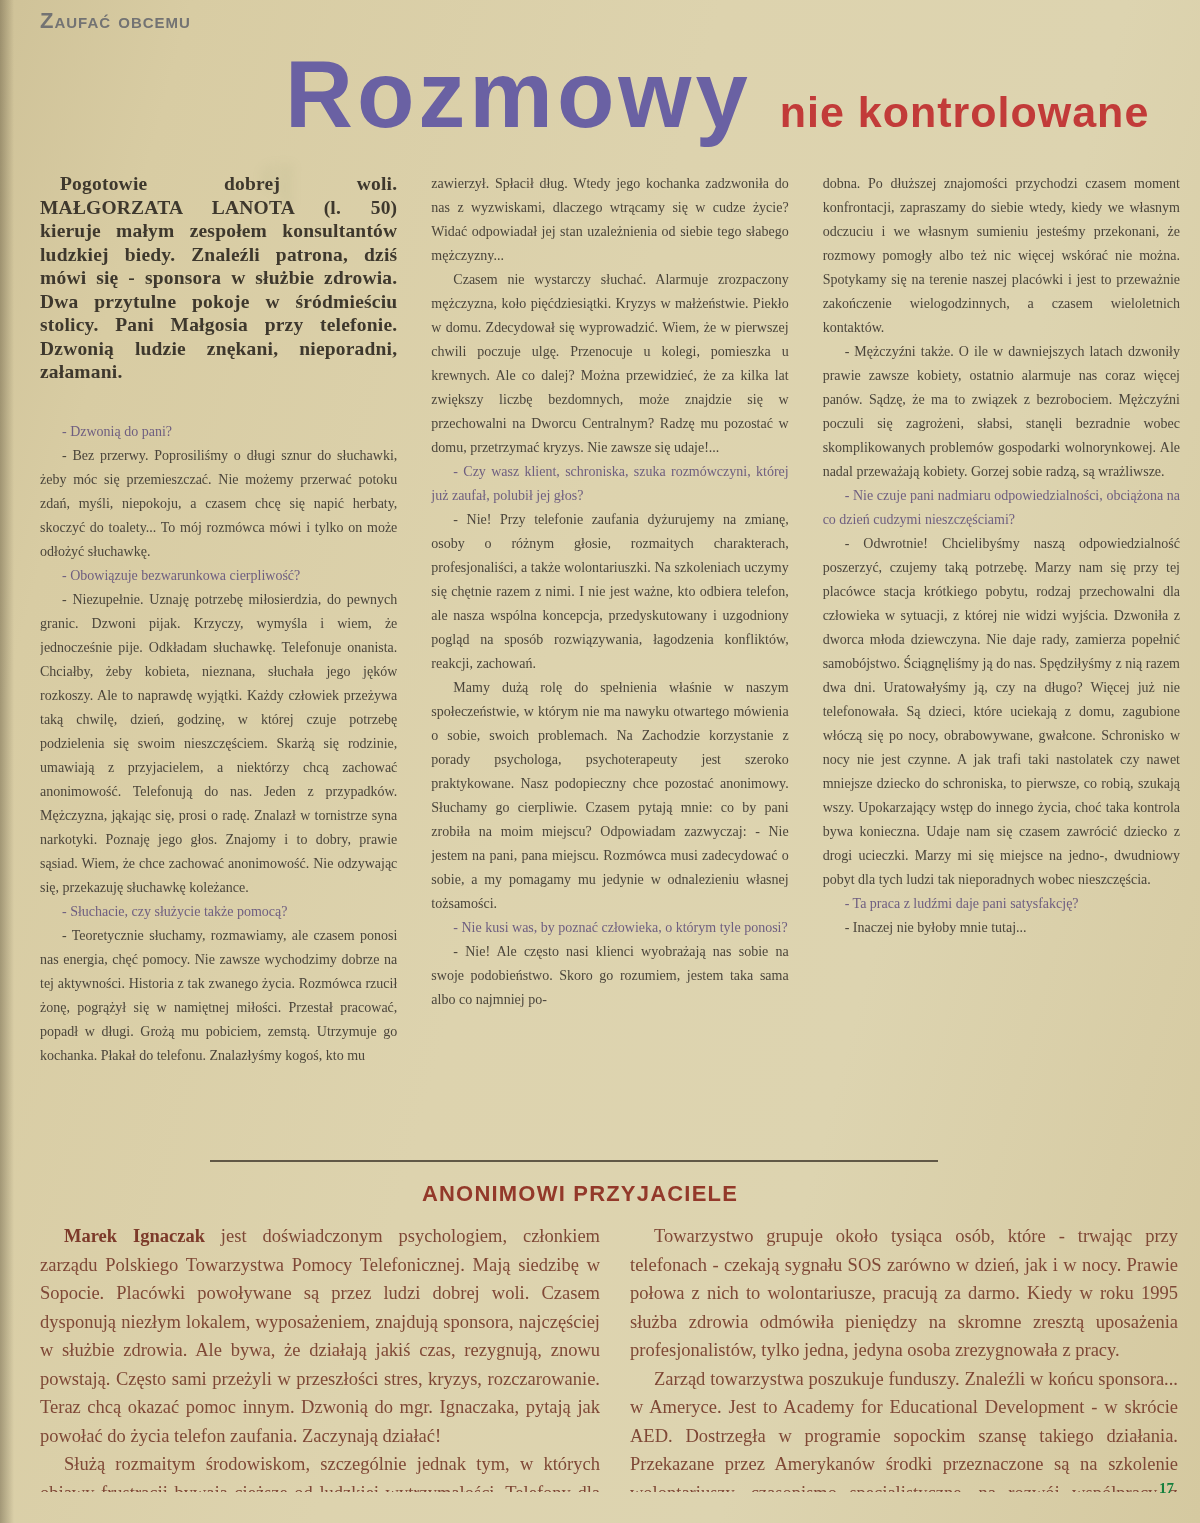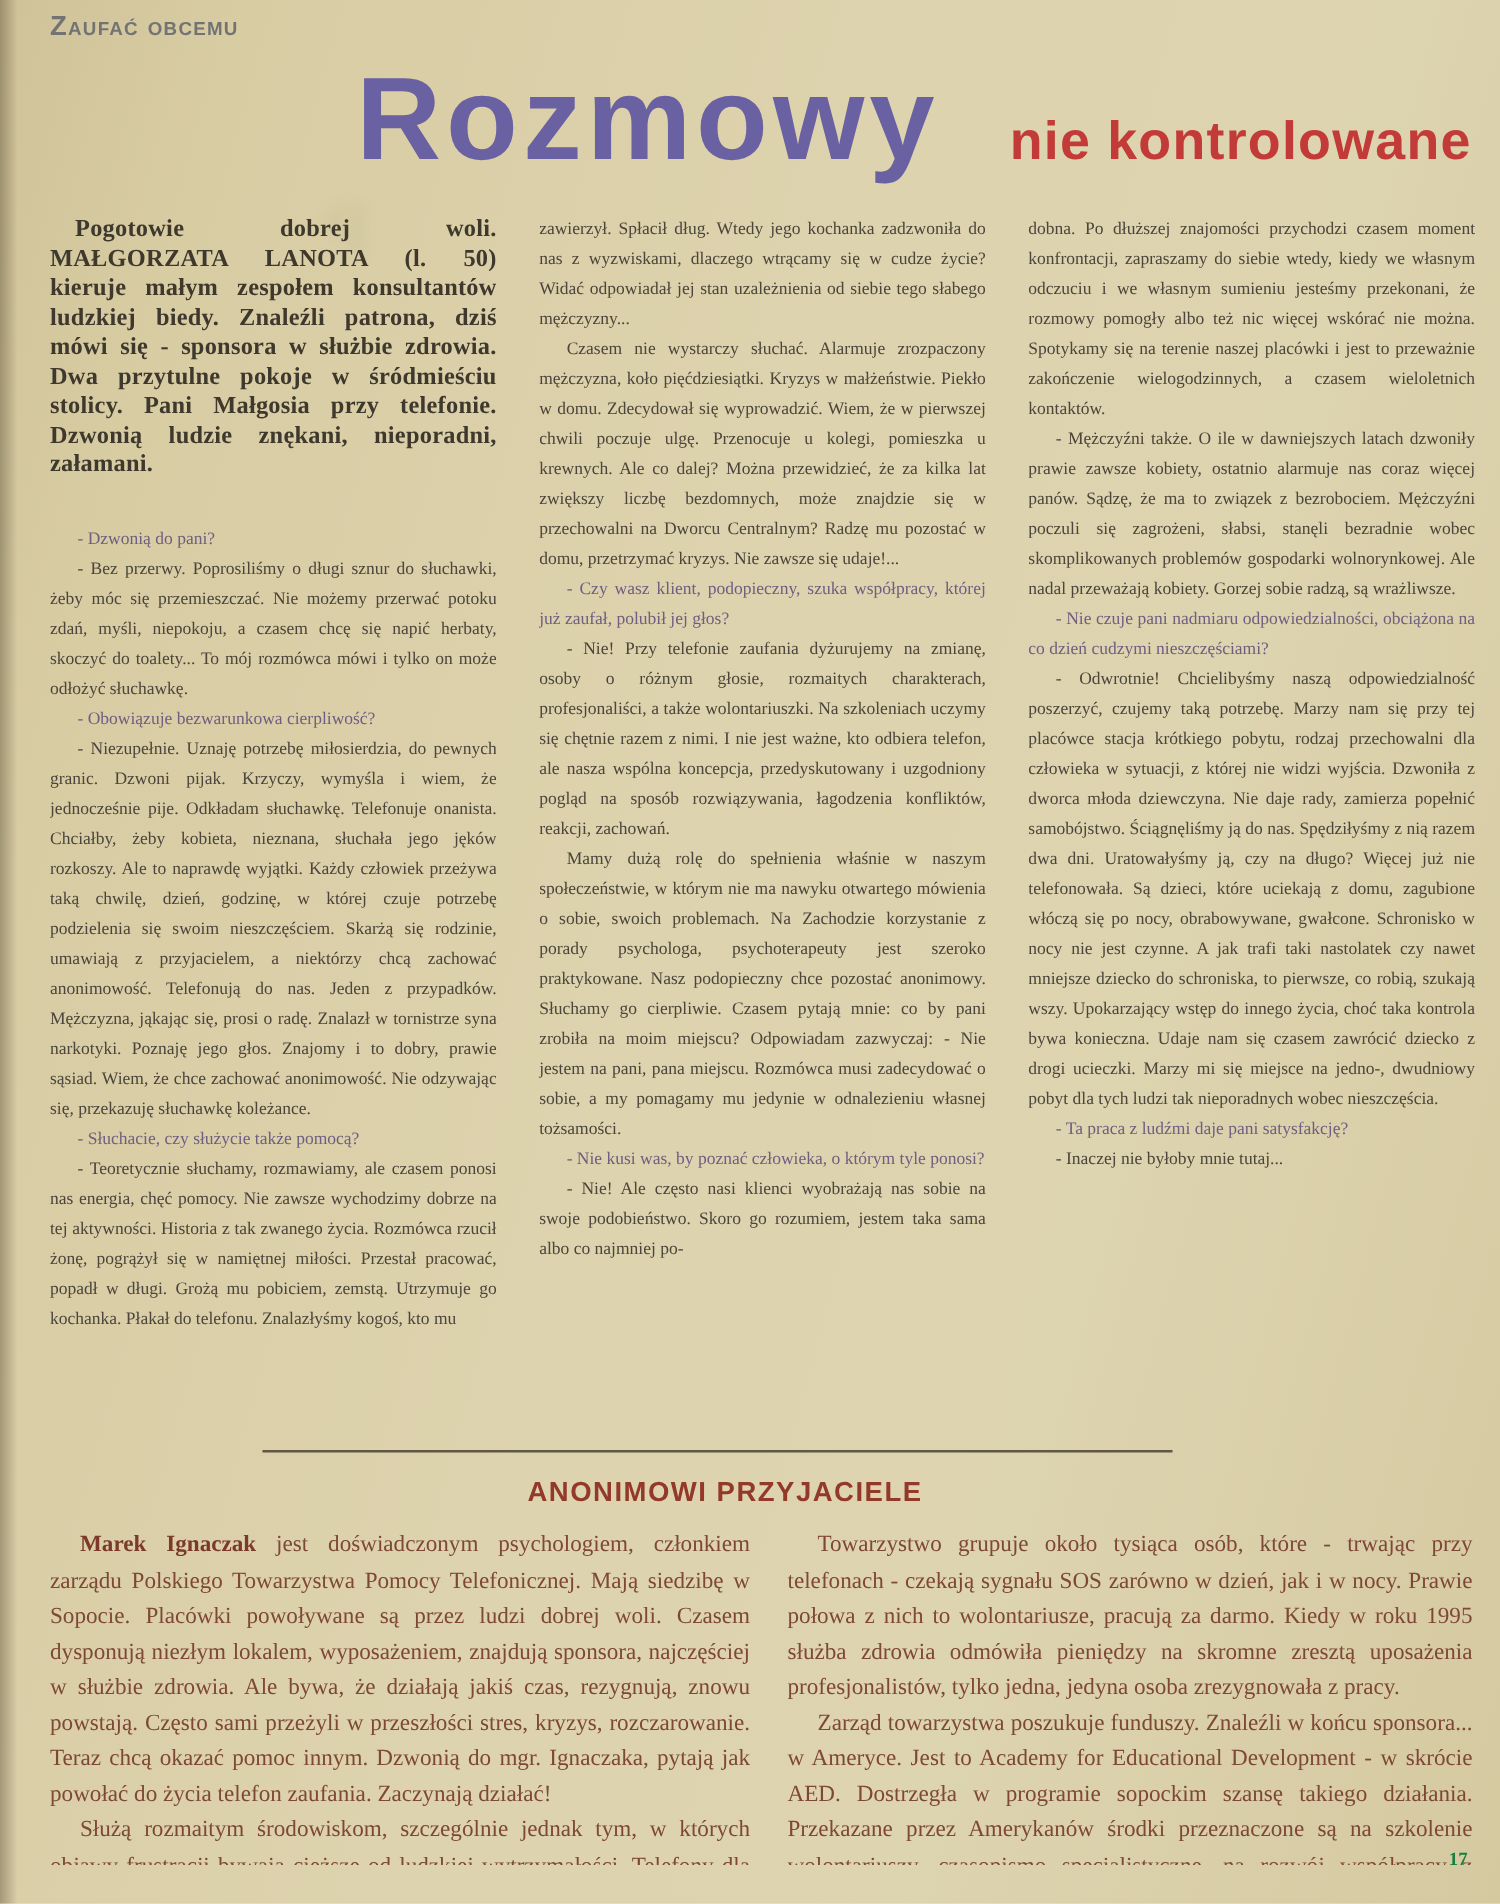--- a/index.html
+++ b/index.html
@@ -18,21 +18,21 @@
     font-variant:small-caps;font-size:22px;letter-spacing:1px;color:#737373;
   }
   .title-row{position:absolute;top:48px;left:285px;width:880px;
     display:flex;align-items:baseline;white-space:nowrap;}
   .title-main{
     font-family:"Liberation Sans",sans-serif;font-weight:bold;
     font-size:94px;letter-spacing:4px;color:#6a61a3;line-height:1;
   }
   .title-sub{
     font-family:"Liberation Sans",sans-serif;font-weight:bold;
-    font-size:43px;letter-spacing:1px;color:#c23b39;margin-left:56px;
+    font-size:43px;letter-spacing:1px;color:#c23b39;margin-left:28px;
   }
   .article{
     position:absolute;top:172px;left:40px;width:1140px;height:990px;
     display:grid;grid-template-columns:1fr 1fr 1fr;column-gap:34px;
     overflow:hidden;
   }
   .col{overflow:hidden;}
   .para{
     margin:0;text-align:justify;font-size:14px;line-height:24px;
     color:#4b453b;text-indent:22px;
@@ -85,21 +85,21 @@
       <p class="para q">- Dzwonią do pani?</p>
       <p class="para a">- Bez przerwy. Poprosiliśmy o długi sznur do słuchawki, żeby móc się przemieszczać. Nie możemy przerwać potoku zdań, myśli, niepokoju, a czasem chcę się napić herbaty, skoczyć do toalety... To mój rozmówca mówi i tylko on może odłożyć słuchawkę.</p>
       <p class="para q">- Obowiązuje bezwarunkowa cierpliwość?</p>
       <p class="para a">- Niezupełnie. Uznaję potrzebę miłosierdzia, do pewnych granic. Dzwoni pijak. Krzyczy, wymyśla i wiem, że jednocześnie pije. Odkładam słuchawkę. Telefonuje onanista. Chciałby, żeby kobieta, nieznana, słuchała jego jęków rozkoszy. Ale to naprawdę wyjątki. Każdy człowiek przeżywa taką chwilę, dzień, godzinę, w której czuje potrzebę podzielenia się swoim nieszczęściem. Skarżą się rodzinie, umawiają z przyjacielem, a niektórzy chcą zachować anonimowość. Telefonują do nas. Jeden z przypadków. Mężczyzna, jąkając się, prosi o radę. Znalazł w tornistrze syna narkotyki. Poznaję jego głos. Znajomy i to dobry, prawie sąsiad. Wiem, że chce zachować anonimowość. Nie odzywając się, przekazuję słuchawkę koleżance.</p>
       <p class="para q">- Słuchacie, czy służycie także pomocą?</p>
       <p class="para a">- Teoretycznie słuchamy, rozmawiamy, ale czasem ponosi nas energia, chęć pomocy. Nie zawsze wychodzimy dobrze na tej aktywności. Historia z tak zwanego życia. Rozmówca rzucił żonę, pogrążył się w namiętnej miłości. Przestał pracować, popadł w długi. Grożą mu pobiciem, zemstą. Utrzymuje go kochanka. Płakał do telefonu. Znalazłyśmy kogoś, kto mu</p>
     </div>
   <div class="col">
       <p class="para a cont">zawierzył. Spłacił dług. Wtedy jego kochanka zadzwoniła do nas z wyzwiskami, dlaczego wtrącamy się w cudze życie? Widać odpowiadał jej stan uzależnienia od siebie tego słabego mężczyzny...</p>
       <p class="para a">Czasem nie wystarczy słuchać. Alarmuje zrozpaczony mężczyzna, koło pięćdziesiątki. Kryzys w małżeństwie. Piekło w domu. Zdecydował się wyprowadzić. Wiem, że w pierwszej chwili poczuje ulgę. Przenocuje u kolegi, pomieszka u krewnych. Ale co dalej? Można przewidzieć, że za kilka lat zwiększy liczbę bezdomnych, może znajdzie się w przechowalni na Dworcu Centralnym? Radzę mu pozostać w domu, przetrzymać kryzys. Nie zawsze się udaje!...</p>
-      <p class="para q">- Czy wasz klient, podopieczny, szuka współpracy, której już zaufał, polubił jej głos?</p>
+      <p class="para q">- Czy wasz klient, schroniska, szuka rozmówczyni, której już zaufał, polubił jej głos?</p>
       <p class="para a">- Nie! Przy telefonie zaufania dyżurujemy na zmianę, osoby o różnym głosie, rozmaitych charakterach, profesjonaliści, a także wolontariuszki. Na szkoleniach uczymy się chętnie razem z nimi. I nie jest ważne, kto odbiera telefon, ale nasza wspólna koncepcja, przedyskutowany i uzgodniony pogląd na sposób rozwiązywania, łagodzenia konfliktów, reakcji, zachowań.</p>
       <p class="para a">Mamy dużą rolę do spełnienia właśnie w naszym społeczeństwie, w którym nie ma nawyku otwartego mówienia o sobie, swoich problemach. Na Zachodzie korzystanie z porady psychologa, psychoterapeuty jest szeroko praktykowane. Nasz podopieczny chce pozostać anonimowy. Słuchamy go cierpliwie. Czasem pytają mnie: co by pani zrobiła na moim miejscu? Odpowiadam zazwyczaj: - Nie jestem na pani, pana miejscu. Rozmówca musi zadecydować o sobie, a my pomagamy mu jedynie w odnalezieniu własnej tożsamości.</p>
       <p class="para q">- Nie kusi was, by poznać człowieka, o którym tyle ponosi?</p>
       <p class="para a">- Nie! Ale często nasi klienci wyobrażają nas sobie na swoje podobieństwo. Skoro go rozumiem, jestem taka sama albo co najmniej po-</p>
     </div>
   <div class="col">
   <p class="para a cont">dobna. Po dłuższej znajomości przychodzi czasem moment konfrontacji, zapraszamy do siebie wtedy, kiedy we własnym odczuciu i we własnym sumieniu jesteśmy przekonani, że rozmowy pomogły albo też nic więcej wskórać nie można. Spotykamy się na terenie naszej placówki i jest to przeważnie zakończenie wielogodzinnych, a czasem wieloletnich kontaktów.</p>
       <p class="para a">- Mężczyźni także. O ile w dawniejszych latach dzwoniły prawie zawsze kobiety, ostatnio alarmuje nas coraz więcej panów. Sądzę, że ma to związek z bezrobociem. Mężczyźni poczuli się zagrożeni, słabsi, stanęli bezradnie wobec skomplikowanych problemów gospodarki wolnorynkowej. Ale nadal przeważają kobiety. Gorzej sobie radzą, są wrażliwsze.</p>
       <p class="para q">- Nie czuje pani nadmiaru odpowiedzialności, obciążona na co dzień cudzymi nieszczęściami?</p>
       <p class="para a">- Odwrotnie! Chcielibyśmy naszą odpowiedzialność poszerzyć, czujemy taką potrzebę. Marzy nam się przy tej placówce stacja krótkiego pobytu, rodzaj przechowalni dla człowieka w sytuacji, z której nie widzi wyjścia. Dzwoniła z dworca młoda dziewczyna. Nie daje rady, zamierza popełnić samobójstwo. Ściągnęliśmy ją do nas. Spędziłyśmy z nią razem dwa dni. Uratowałyśmy ją, czy na długo? Więcej już nie telefonowała. Są dzieci, które uciekają z domu, zagubione włóczą się po nocy, obrabowywane, gwałcone. Schronisko w nocy nie jest czynne. A jak trafi taki nastolatek czy nawet mniejsze dziecko do schroniska, to pierwsze, co robią, szukają wszy. Upokarzający wstęp do innego życia, choć taka kontrola bywa konieczna. Udaje nam się czasem zawrócić dziecko z drogi ucieczki. Marzy mi się miejsce na jedno-, dwudniowy pobyt dla tych ludzi tak nieporadnych wobec nieszczęścia.</p>

